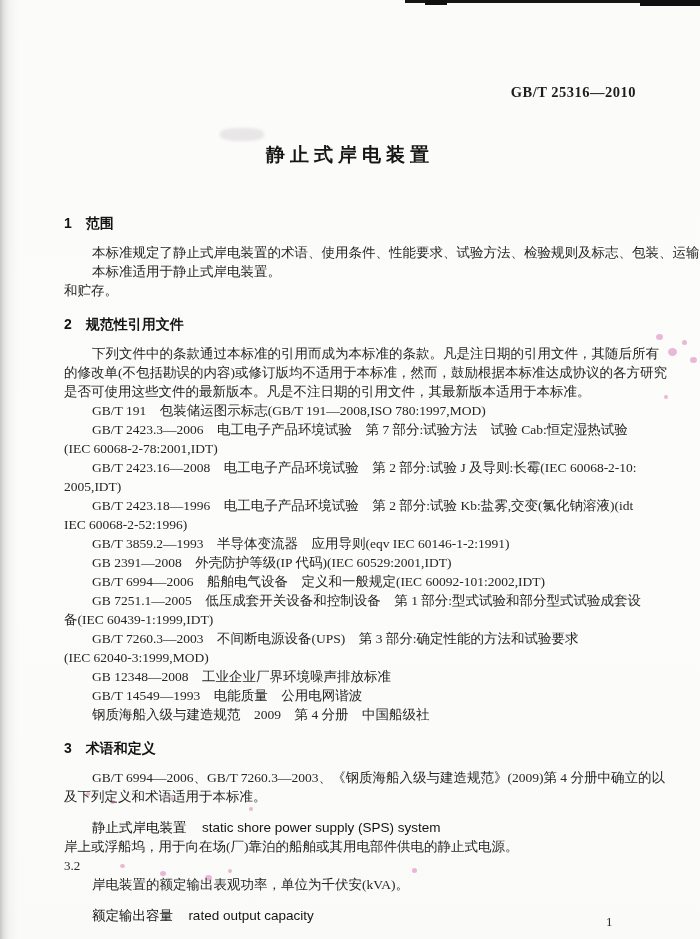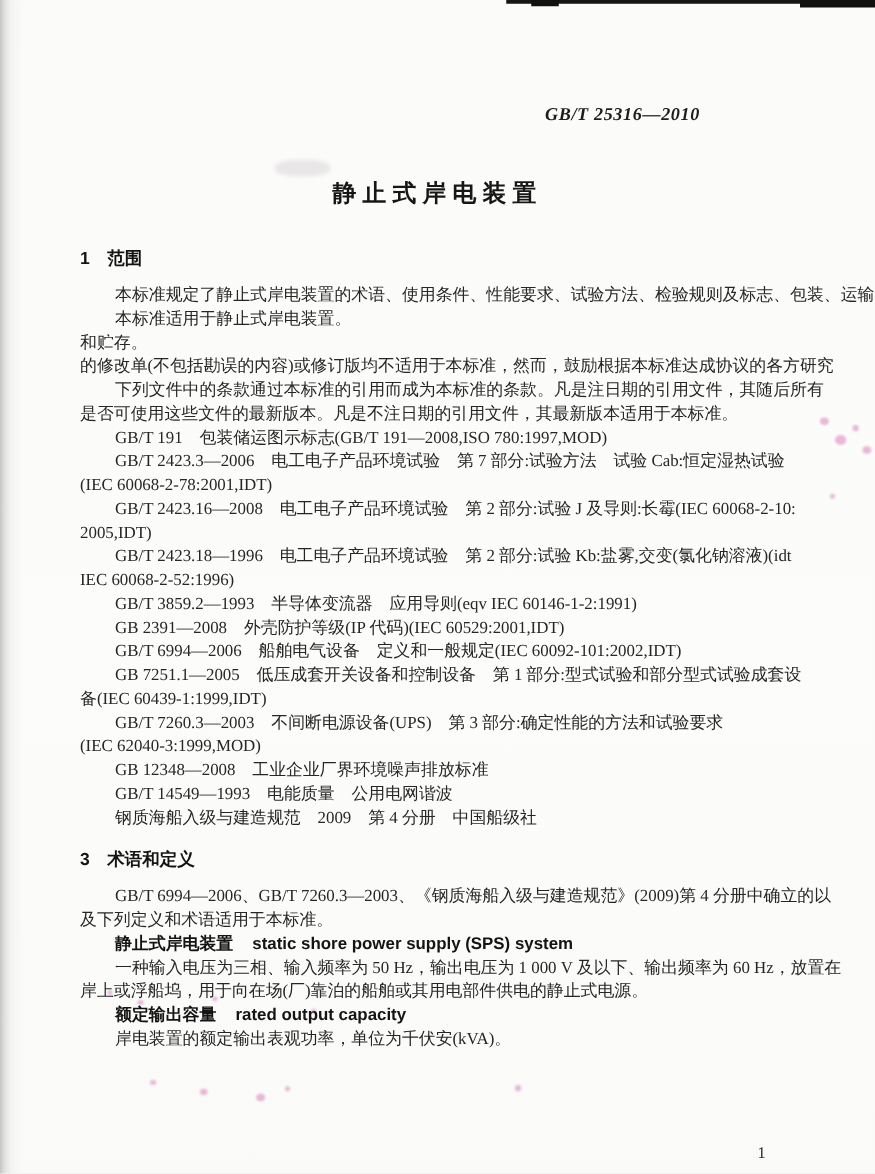--- a/index.html
+++ b/index.html
@@ -19,41 +19,41 @@
   }
   .top-strip{position:absolute;top:0;left:405px;width:295px;height:3px;background:#161616;}
   .top-strip-nub{position:absolute;top:0;left:425px;width:22px;height:5px;background:#111;}
   .top-strip-right{position:absolute;top:0;left:640px;width:60px;height:6px;background:#101010;}
   
   .speck{position:absolute;border-radius:50%;background:rgba(210,100,172,0.45);filter:blur(0.7px);}
   .smudge{position:absolute;background:rgba(150,140,145,0.18);filter:blur(1.5px);border-radius:40%;}
 
   .doc-number{
     position:absolute;top:84px;left:436px;width:200px;
-    text-align:left;font-weight:bold;font-size:14.5px;letter-spacing:0.5px;color:#1d1d1d;font-style:italic;
+    text-align:right;font-weight:bold;font-size:14.5px;letter-spacing:0.5px;color:#1d1d1d;
   }
   .title{
     position:absolute;top:142px;left:0;width:700px;margin:0;
     text-align:center;
     font-family:"Liberation Sans","DejaVu Sans",sans-serif;
     font-weight:bold;font-size:19px;letter-spacing:5px;color:#161616;
   }
   .body-col{
     position:absolute;top:196px;left:64px;width:578px;
     font-size:13.5px;line-height:19px;color:#262626;
   }
   .h{
     font-family:"Liberation Sans","DejaVu Sans",sans-serif;
     font-weight:bold;font-size:14px;color:#141414;
     line-height:20px;margin:14px 0 10px 0;
   }
-  .h.first{margin-top:0;}
+  .h.first{margin-top:17px;}
   .ln{white-space:nowrap;}
   .indent{padding-left:28px;}
-  .term-line{font-weight:bold;color:#141414;padding-left:28px;}
+  .term-line{font-weight:normal;color:#141414;padding-left:28px;margin-top:12px;}
   .term-zh{font-family:"Liberation Sans","DejaVu Sans",sans-serif;}
   .term-en{font-family:"Liberation Sans","DejaVu Sans",sans-serif;margin-left:12px;}
   .subnum{font-size:13px;}
   .page-number{
     position:absolute;top:914px;left:606px;
     font-size:13px;color:#2a2a2a;
   }
 </style>
 </head>
 <body>
@@ -83,22 +83,23 @@
   <div class="doc-number">GB/T 25316—2010</div>
   <h1 class="title">静止式岸电装置</h1>
 
   <div class="body-col">
 
     <div class="h first">1　范围</div>
     <div class="ln indent">本标准规定了静止式岸电装置的术语、使用条件、性能要求、试验方法、检验规则及标志、包装、运输</div>
     <div class="ln indent">本标准适用于静止式岸电装置。</div>
     <div class="ln">和贮存。</div>
 
+    <div class="h">2　规范性引用文件</div>
+    <div class="ln indent">下列文件中的条款通过本标准的引用而成为本标准的条款。凡是注日期的引用文件，其随后所有</div>
     <div class="ln">的修改单(不包括勘误的内容)或修订版均不适用于本标准，然而，鼓励根据本标准达成协议的各方研究</div>
-    <div class="ln indent">下列文件中的条款通过本标准的引用而成为本标准的条款。凡是注日期的引用文件，其随后所有</div>
     <div class="ln">是否可使用这些文件的最新版本。凡是不注日期的引用文件，其最新版本适用于本标准。</div>
     <div class="ln indent">GB/T 191　包装储运图示标志(GB/T 191—2008,ISO 780:1997,MOD)</div>
     <div class="ln indent">GB/T 2423.3—2006　电工电子产品环境试验　第 7 部分:试验方法　试验 Cab:恒定湿热试验</div>
     <div class="ln">(IEC 60068-2-78:2001,IDT)</div>
     <div class="ln indent">GB/T 2423.16—2008　电工电子产品环境试验　第 2 部分:试验 J 及导则:长霉(IEC 60068-2-10:</div>
     <div class="ln">2005,IDT)</div>
     <div class="ln indent">GB/T 2423.18—1996　电工电子产品环境试验　第 2 部分:试验 Kb:盐雾,交变(氯化钠溶液)(idt</div>
     <div class="ln">IEC 60068-2-52:1996)</div>
     <div class="ln indent">GB/T 3859.2—1993　半导体变流器　应用导则(eqv IEC 60146-1-2:1991)</div>
     <div class="ln indent">GB 2391—2008　外壳防护等级(IP 代码)(IEC 60529:2001,IDT)</div>
@@ -111,25 +112,25 @@
     <div class="ln indent">GB/T 14549—1993　电能质量　公用电网谐波</div>
     <div class="ln indent">钢质海船入级与建造规范　2009　第 4 分册　中国船级社</div>
 
     <div class="h">3　术语和定义</div>
     <div class="ln indent">GB/T 6994—2006、GB/T 7260.3—2003、《钢质海船入级与建造规范》(2009)第 4 分册中确立的以</div>
     <div class="ln">及下列定义和术语适用于本标准。</div>
     <div class="ln term-line">
       <span class="term-zh">静止式岸电装置</span>
       <span class="term-en">static shore power supply (SPS) system</span>
     </div>
-    <div class="ln indent">一种输入电压为三相、输入频率为 50 Hz，输出电压为 1 000 V 及以下、输出频率为 60 Hz，放置在</div>
     <div class="ln">岸上或浮船坞，用于向在场(厂)靠泊的船舶或其用电部件供电的静止式电源。</div>
+    <div class="ln subnum">3.2</div>
+    <div class="ln indent">岸电装置的额定输出表观功率，单位为千伏安(kVA)。</div>
     <div class="ln term-line">
       <span class="term-zh">额定输出容量</span>
       <span class="term-en">rated output capacity</span>
     </div>
-    <div class="ln indent">岸电装置的额定输出表观功率，单位为千伏安(kVA)。</div>
 
   </div>
 
   <div class="page-number">1</div>
 
 </div>
 
 </body></html>

